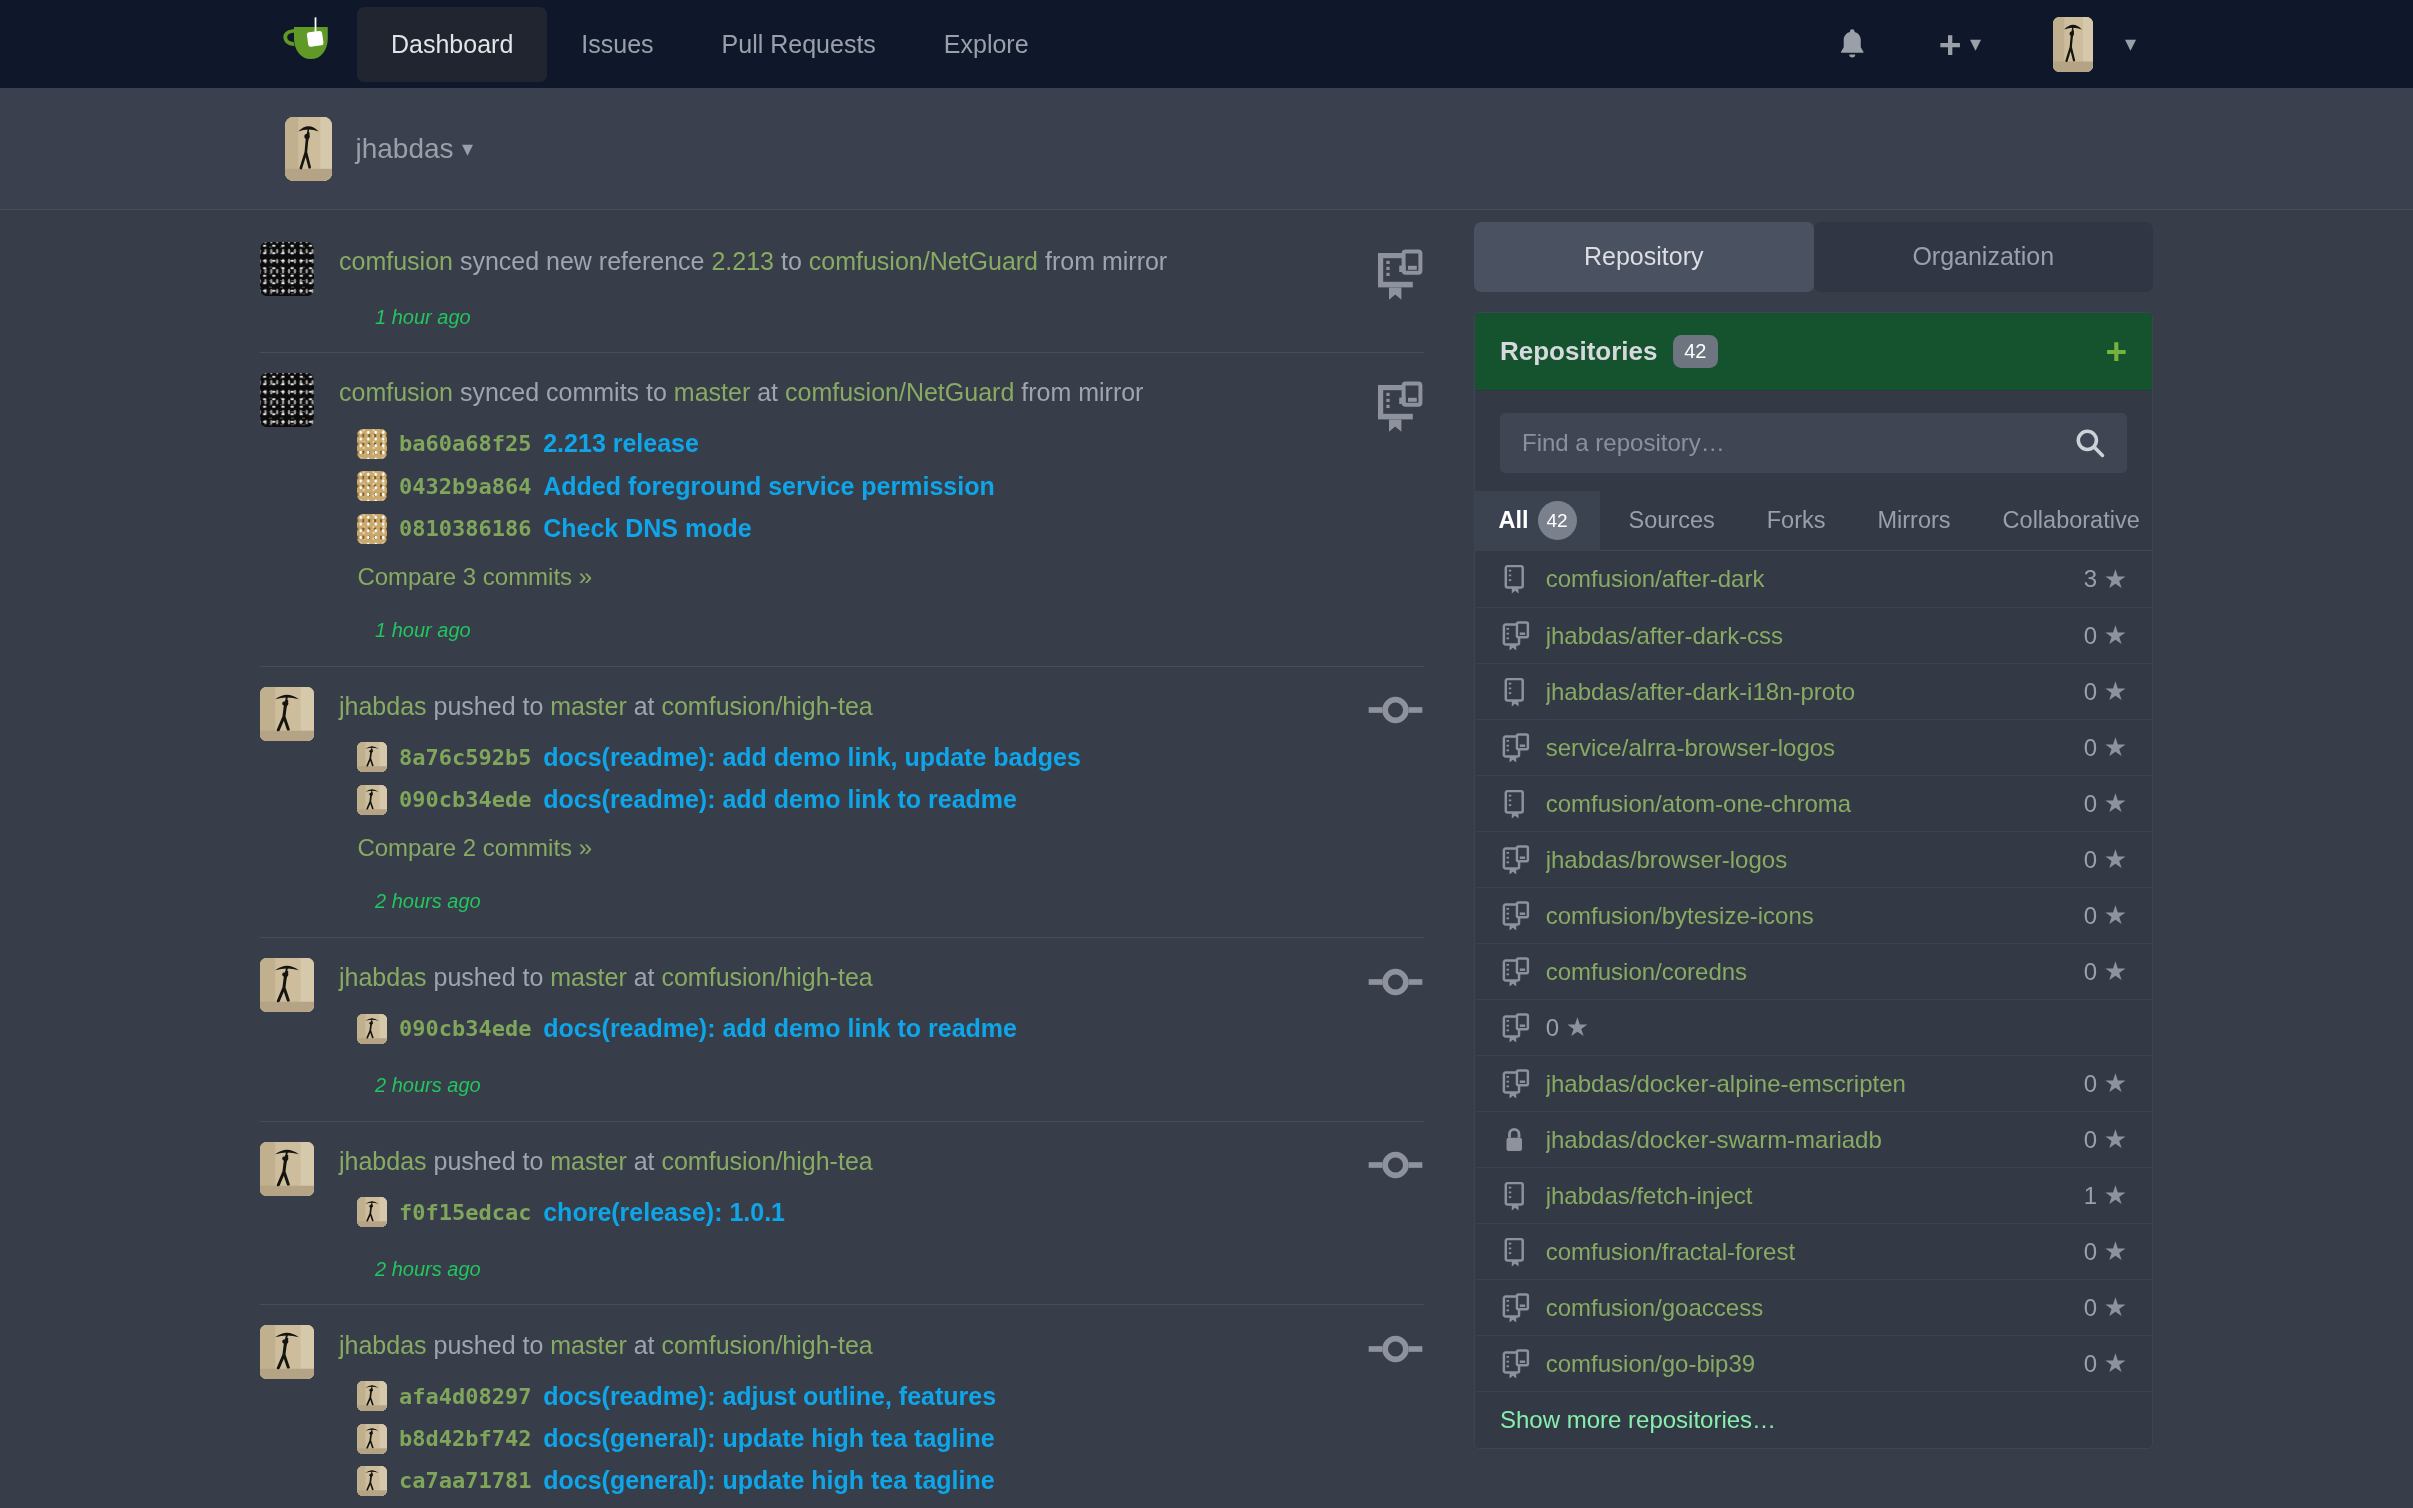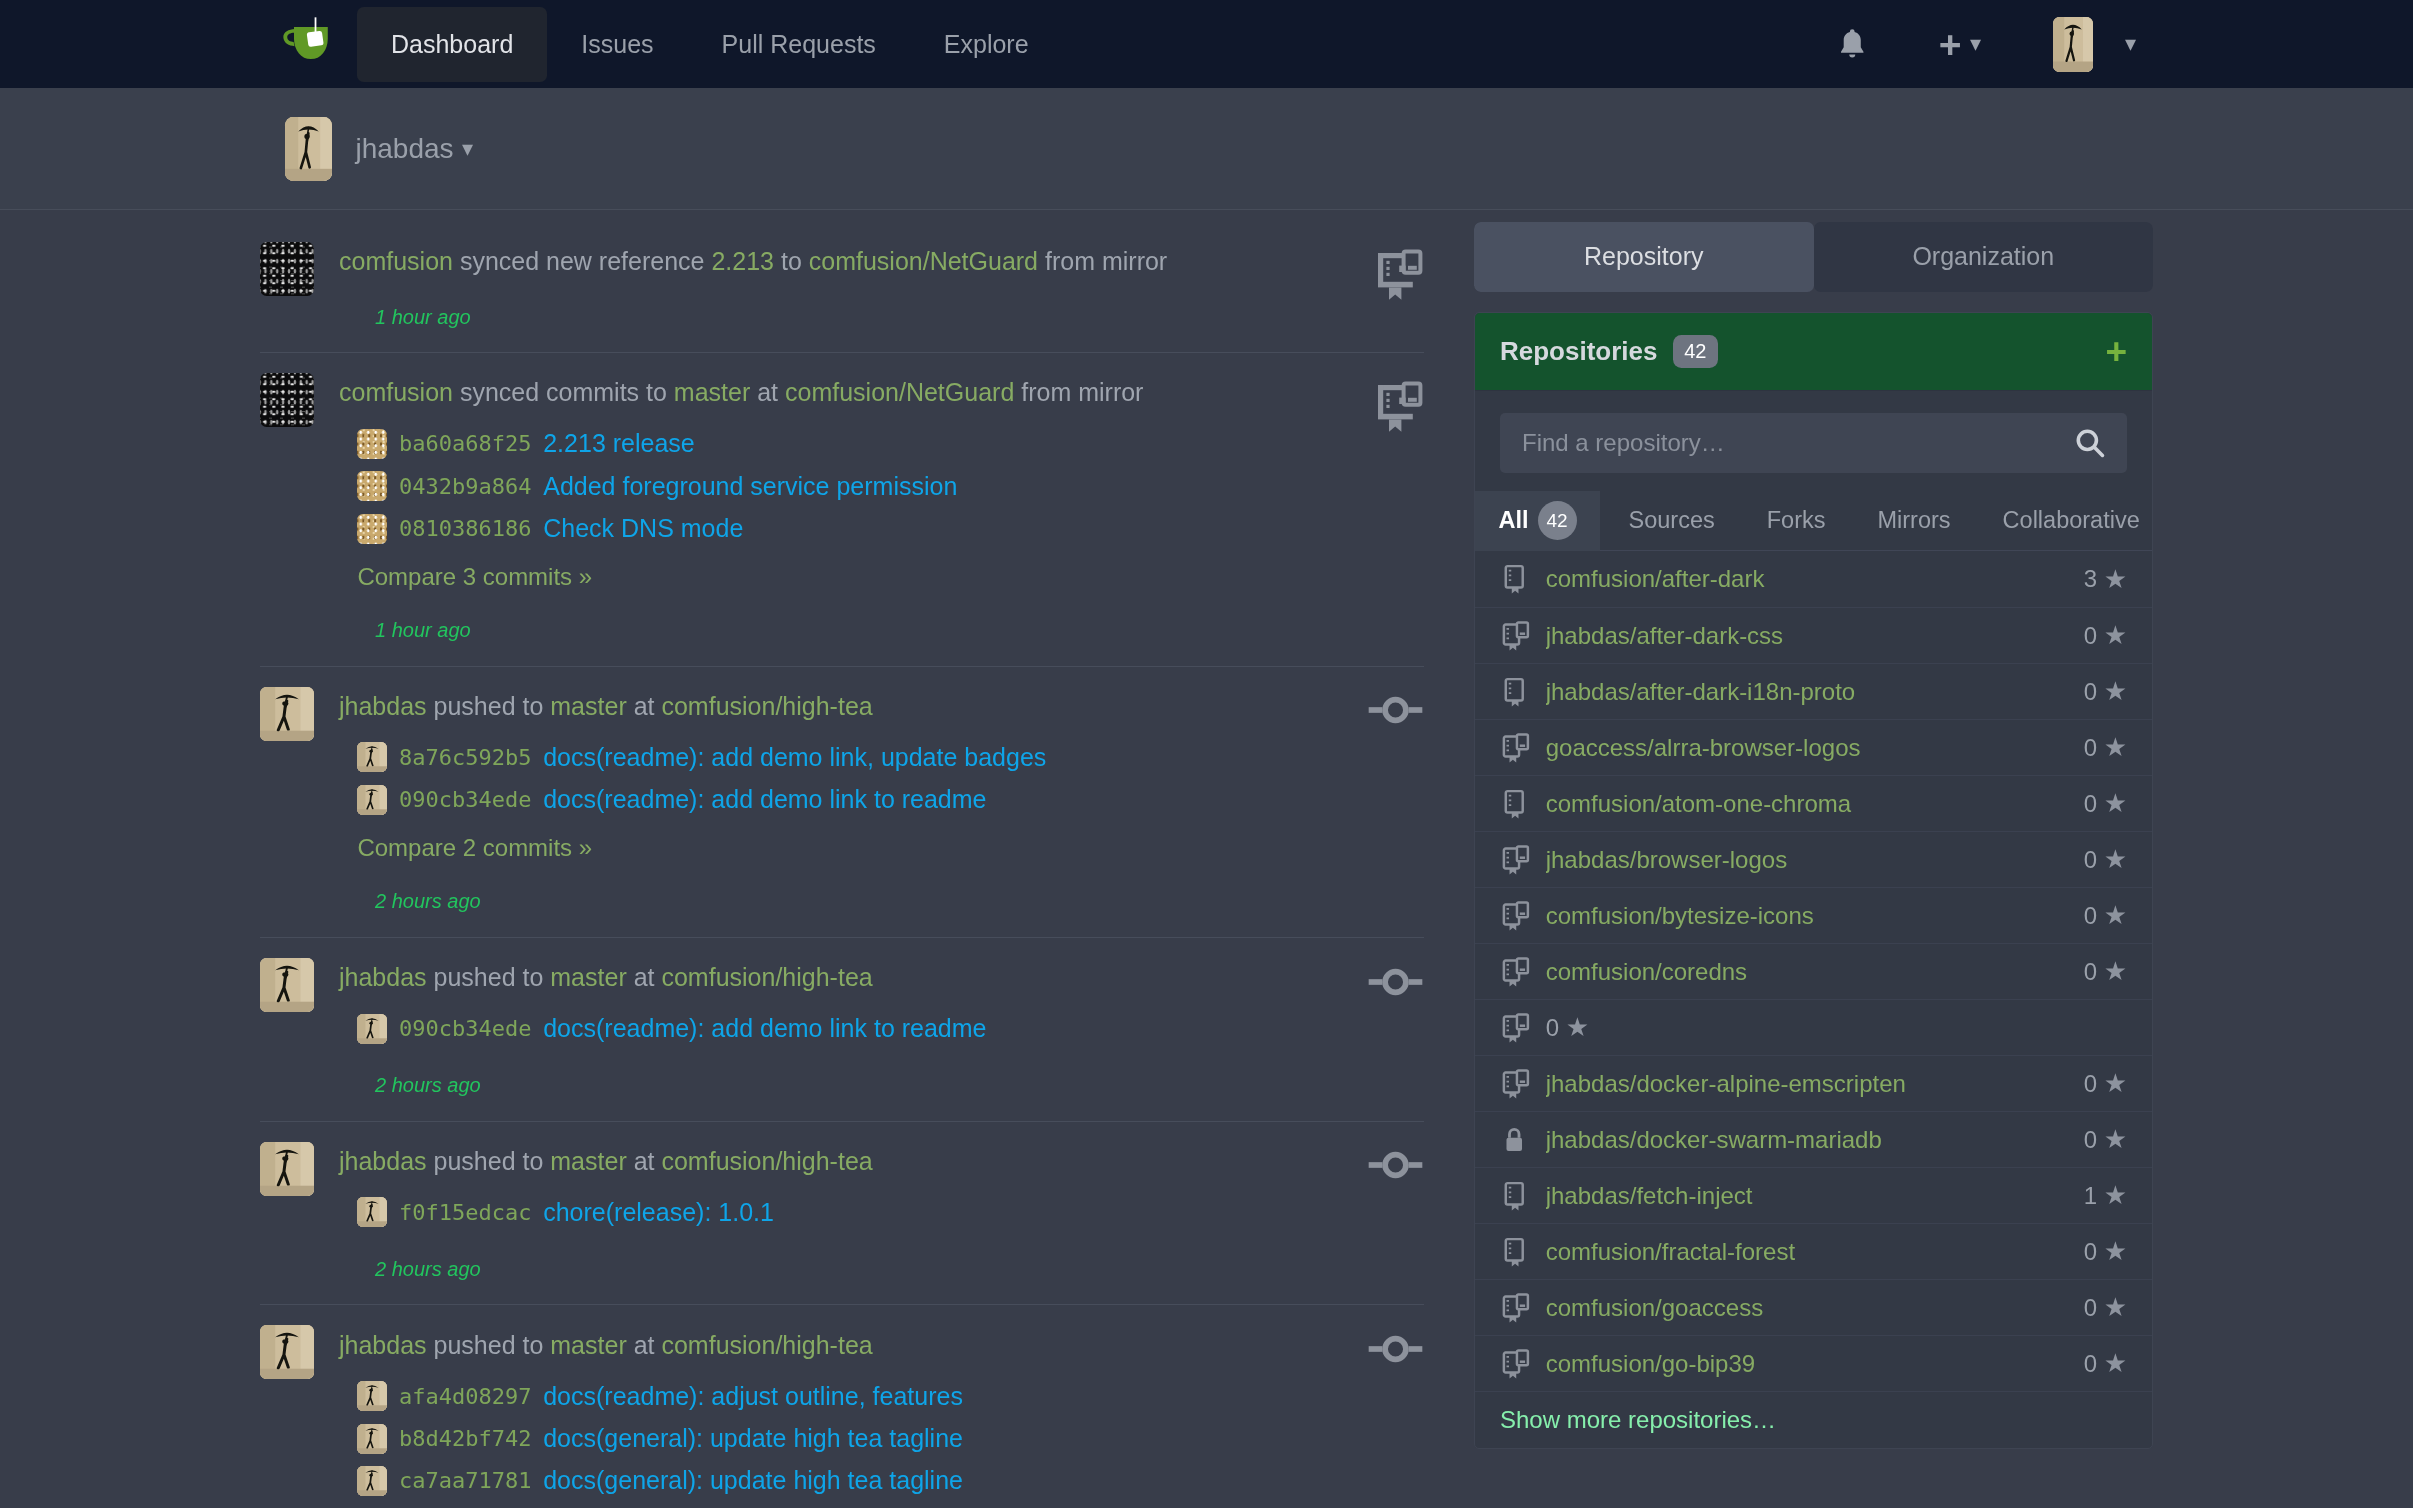--- a/index.html
+++ b/index.html
@@ -29,21 +29,21 @@
   main { display:flex; padding:11.7px 260px 0; gap:50px; }
   .feed { flex:1; min-width:0; }
   .side { width:679px; flex:none; }
 
   
   .feed-item { display:flex; gap:25px; padding:20px 0 23.5px; border-bottom:1.7px solid #474d5b; }
   .fi-avatar { width:54px; height:54px; border-radius:6.7px; overflow:hidden; flex:none; cursor:pointer; }
   .fi-body { flex:1; min-width:0; }
   .fi-title { font-size:25px; color:#9fa5af; line-height:32px; padding-top:3.4px; }
   .fi-title .lnk { color:#87ab63; cursor:pointer; }
-  .fi-commits { margin:18.4px 0 0 18.4px; display:flex; flex-direction:column; gap:8.4px; }
+  .fi-commits { margin:18.4px 0 0 18.4px; display:flex; flex-direction:column; gap:8.4px;font-weight:bold; }
   .c-row { display:flex; align-items:center; gap:11.7px; height:34px; }
   .c-av { width:30px; height:30px; border-radius:5.9px; overflow:hidden; flex:none; }
   .c-hash { font-family:"DejaVu Sans Mono",monospace; font-size:22px; color:#7fa65a; cursor:pointer; }
   .c-msg { font-size:25px; color:#0ea5e9; white-space:nowrap; overflow:hidden; }
   .fi-compare { display:inline-block; margin:17px 0 0 18.4px; color:#87ab63; font-size:24px; cursor:pointer; text-decoration:none; }
   .fi-time { margin-top:28.5px; font-style:italic; font-size:20px; color:#22c55e;margin-left:36px; }
   .fi-icon { margin-left:auto; flex:none; padding-top:6.7px; }
 
   
   .seg { display:flex; height:70px; border-radius:6.7px; overflow:hidden; margin-bottom:20px; }
@@ -510,21 +510,21 @@
               <svg width="30" height="30" viewBox="0 0 17 17">
                 <g fill="none" stroke="#8d929c" stroke-width="1.4">
                   <rect x="2.2" y="2" width="8.6" height="11.3" rx="1"></rect>
                   <path d="M4.4 4v7" stroke-dasharray="1 1.7"></path>
                   <rect x="9.6" y="0.8" width="6.2" height="8.4" rx="0.8" fill="#333945"></rect>
                   <path d="M11.2 7.2h3"></path>
                 </g>
                 <path fill="#8d929c" d="M5.4 13.3h3.8v3.4l-1.9-1.6-1.9 1.6z"></path>
               </svg>
             </span>
-            <span class="repo-name">goaccess/alrra-browser-logos</span>
+            <span class="repo-name">service/alrra-browser-logos</span>
             <span class="repo-stars">
               <span>0</span>
               <span class="star">★</span>
             </span>
           </div>
           <div class="repo-row">
             <span class="repo-icon">
               <svg width="28.5" height="30" viewBox="0 0 16 17">
                 <g fill="none" stroke="#8d929c" stroke-width="1.4">
                   <rect x="3.2" y="1.2" width="9.6" height="12.1" rx="1"></rect>

